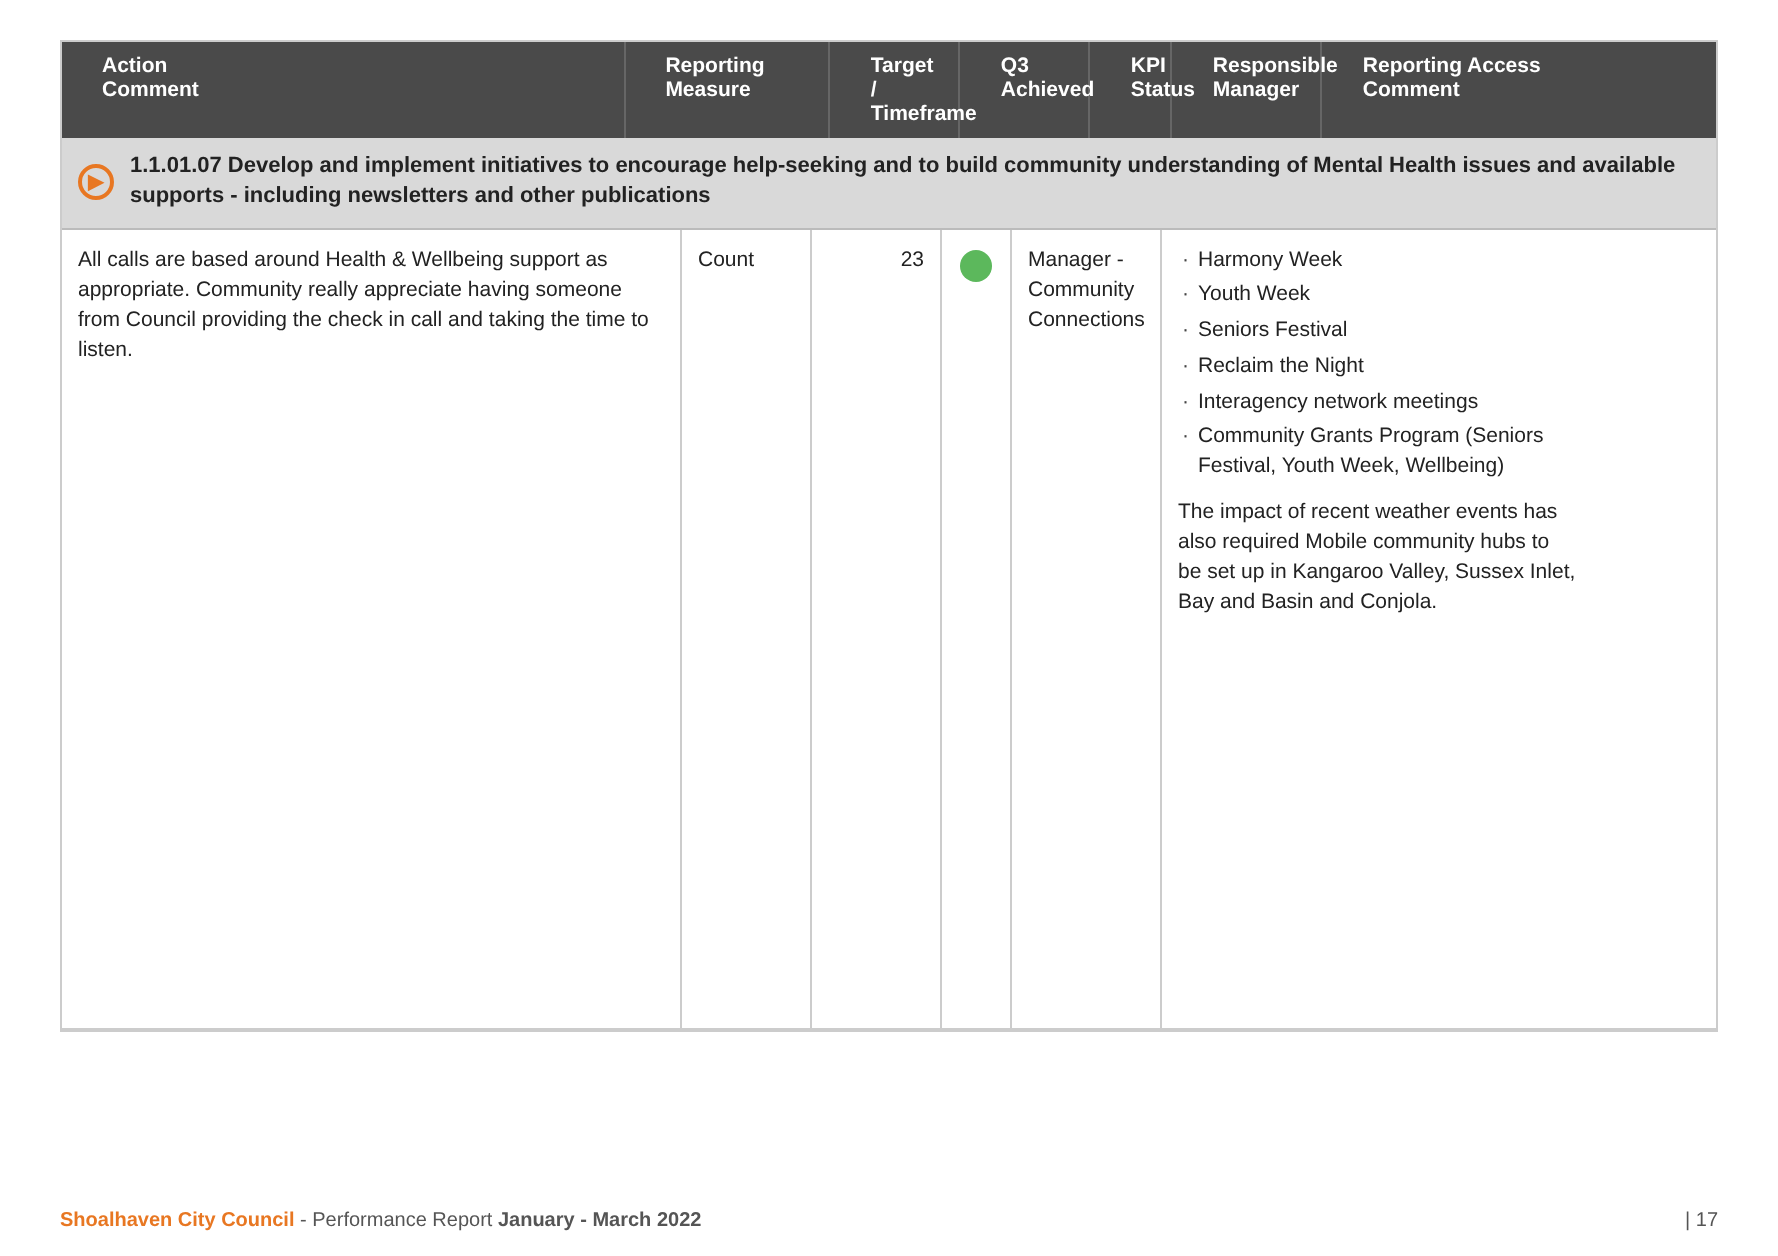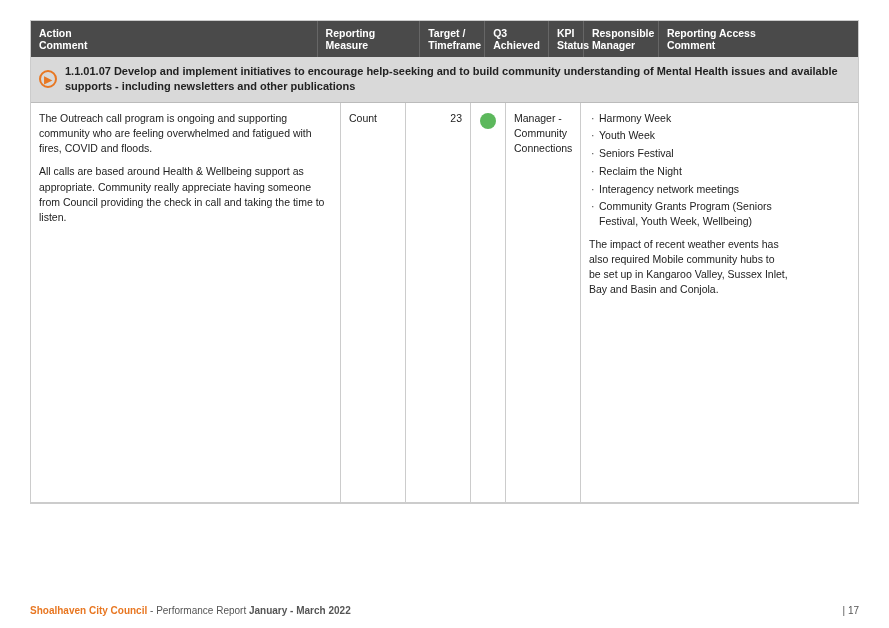--- a/index.html
+++ b/index.html
@@ -19,21 +19,21 @@
     
     .header-row {
       display: flex;
       background: #4a4a4a;
       color: #fff;
       font-size: 10.5px;
       font-weight: bold;
     }
 
     .header-row .col {
-      padding: 6px 8px;
+      padding: 6px 20px;
       border-right: 1px solid #666;
     }
     .header-row .col:last-child { border-right: none; }
 
     .col-action { width: 310px; }
     .col-reporting { width: 110px; }
     .col-target { width: 65px; }
     .col-q3 { width: 65px; }
     .col-kpi { width: 35px; }
     .col-responsible { width: 75px; }
@@ -182,21 +182,20 @@
     </div>
 
     <div class="title-row">
       <div class="arrow-icon">▶</div>
       <div class="title-text">1.1.01.07 Develop and implement initiatives to encourage help-seeking and to build  community understanding of Mental Health issues and available supports - including newsletters and other publications</div>
     </div>
 
     <div class="data-row">
 
       <div class="col col-action-data">
-        <div class="para-block">The Outreach call program is ongoing and supporting community who are feeling overwhelmed and fatigued with fires, COVID and floods.</div>
         <div class="para-block">All calls are based around Health &amp; Wellbeing support as appropriate. Community really appreciate having someone from Council providing the check in call and taking the time to listen.</div>
       </div>
 
 
       <div class="col col-target-data">
         <span>Count</span>
       </div>
 
       <div class="col col-q3-data">
         <span>23</span>

